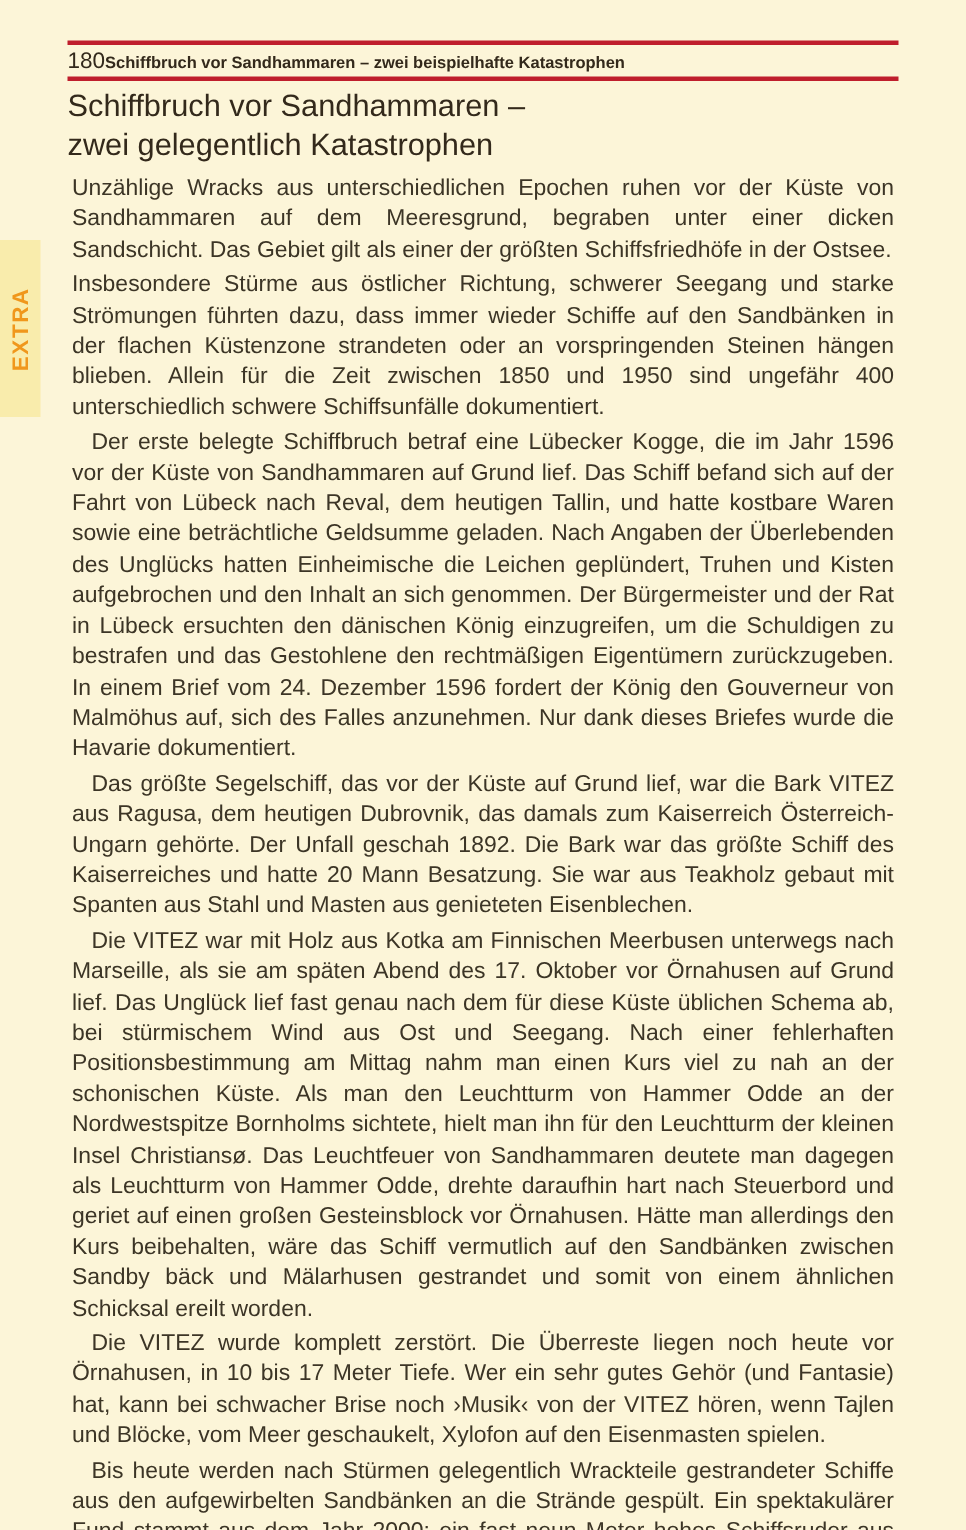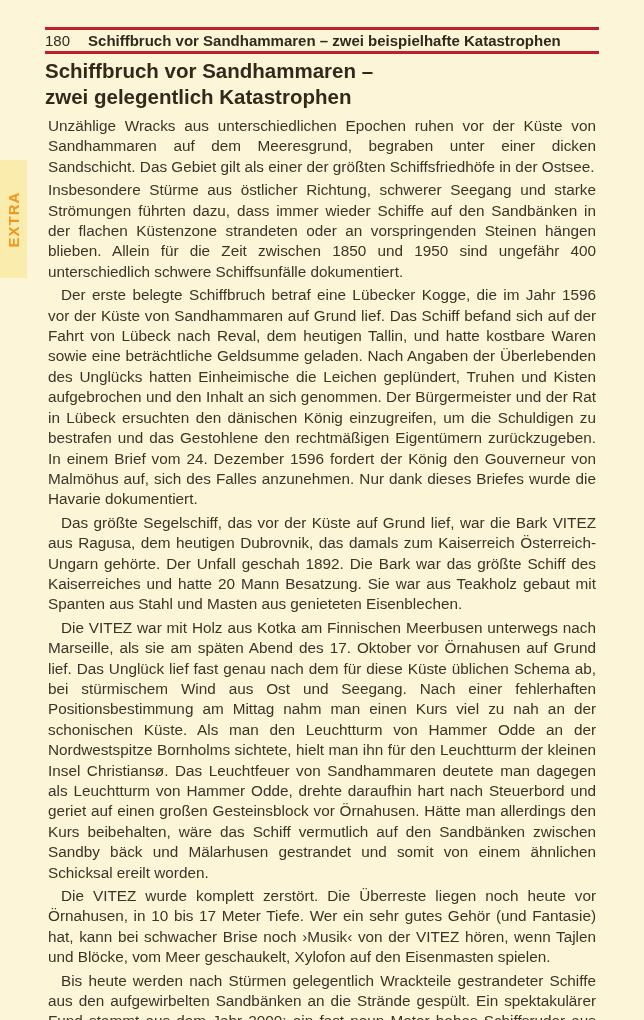--- a/index.html
+++ b/index.html
@@ -24,29 +24,28 @@
   }
   .rule-top { top: 27px; }
   .rule-bottom { top: 51px; }
   .running-header {
     position: absolute;
     top: 32px;
     left: 45px;
     width: 554px;
     display: flex;
     align-items: baseline;
-    gap: 18px;
     color: #33291B;
   }
   .page-num {
     font-size: 15px;
     font-weight: normal;
   }
   .chapter {
-    font-size: 15px;
+    font-size: 11px;
     font-weight: bold;
   }
   .extra-tab {
     position: absolute;
     left: 0;
     top: 160px;
     width: 27px;
     height: 118px;
     background: #F9ECAC;
     display: flex;
@@ -64,21 +63,21 @@
   .article {
     position: absolute;
     left: 45px;
     top: 58px;
     width: 554px;
   }
   h1.title {
     margin: 0 0 7px 0;
     font-size: 20.5px;
     line-height: 25.5px;
-    font-weight: bold;
+    font-weight: normal;
     color: #33291B;
   }
   .body-p {
     margin: 3px;
     font-size: 15.3px;
     line-height: 20.4px;
     text-align: justify;
     hyphens: auto;
     -webkit-hyphens: auto;
     color: #3C3526;

